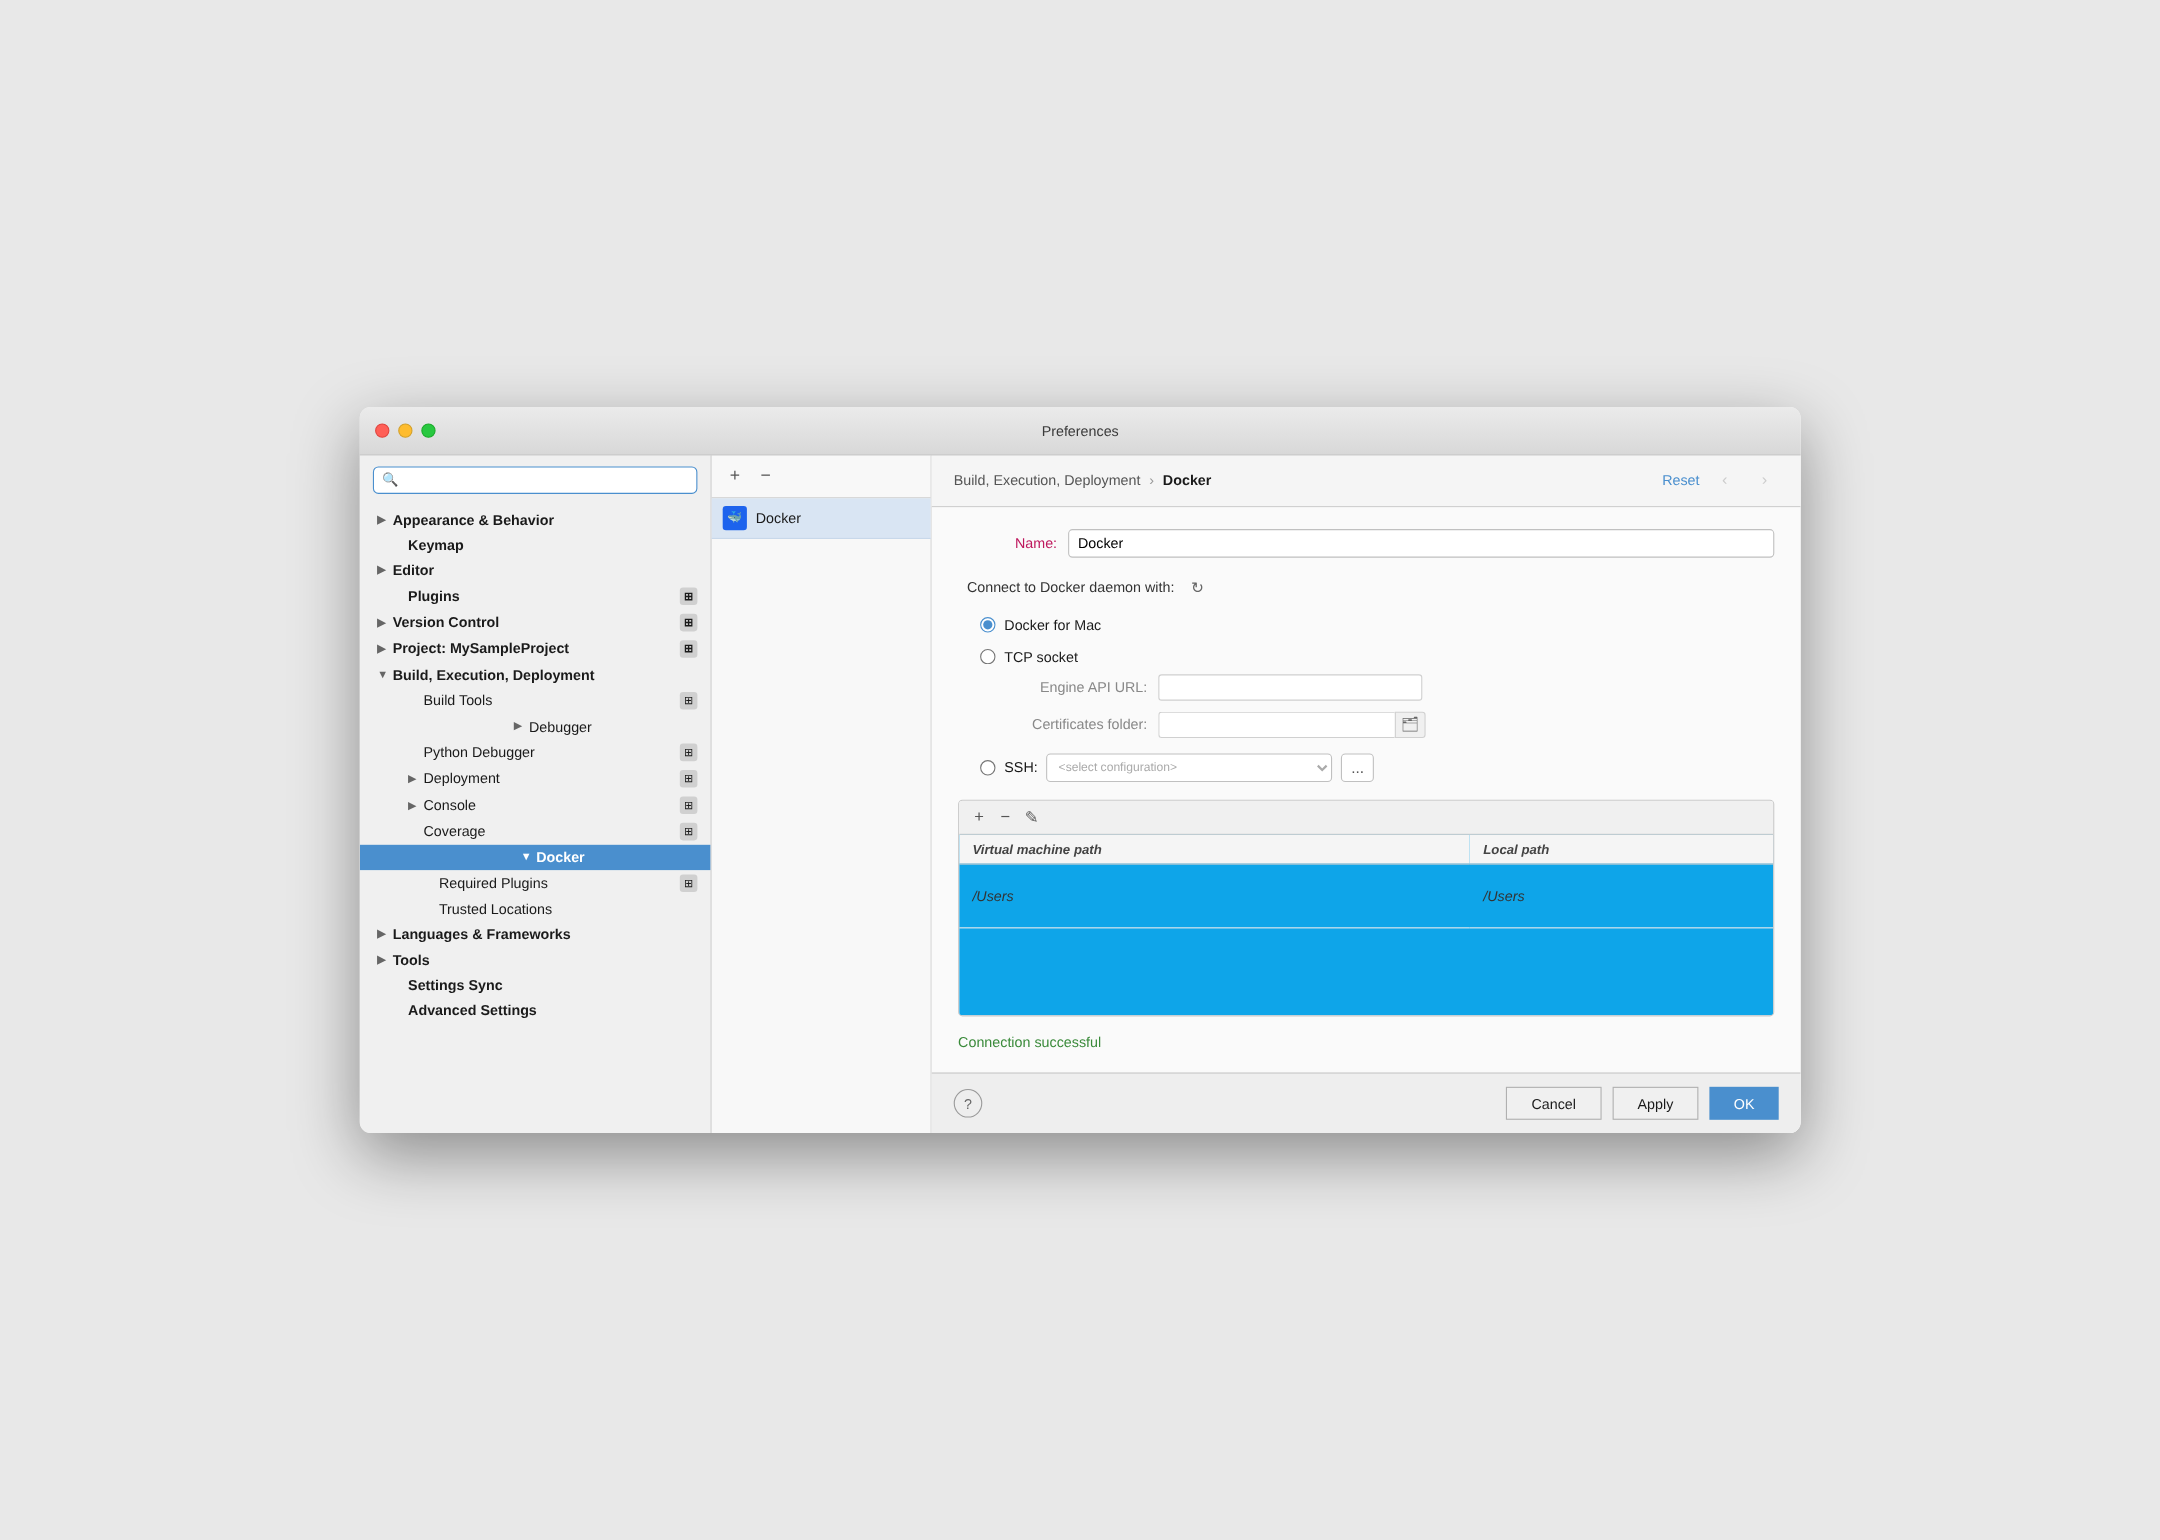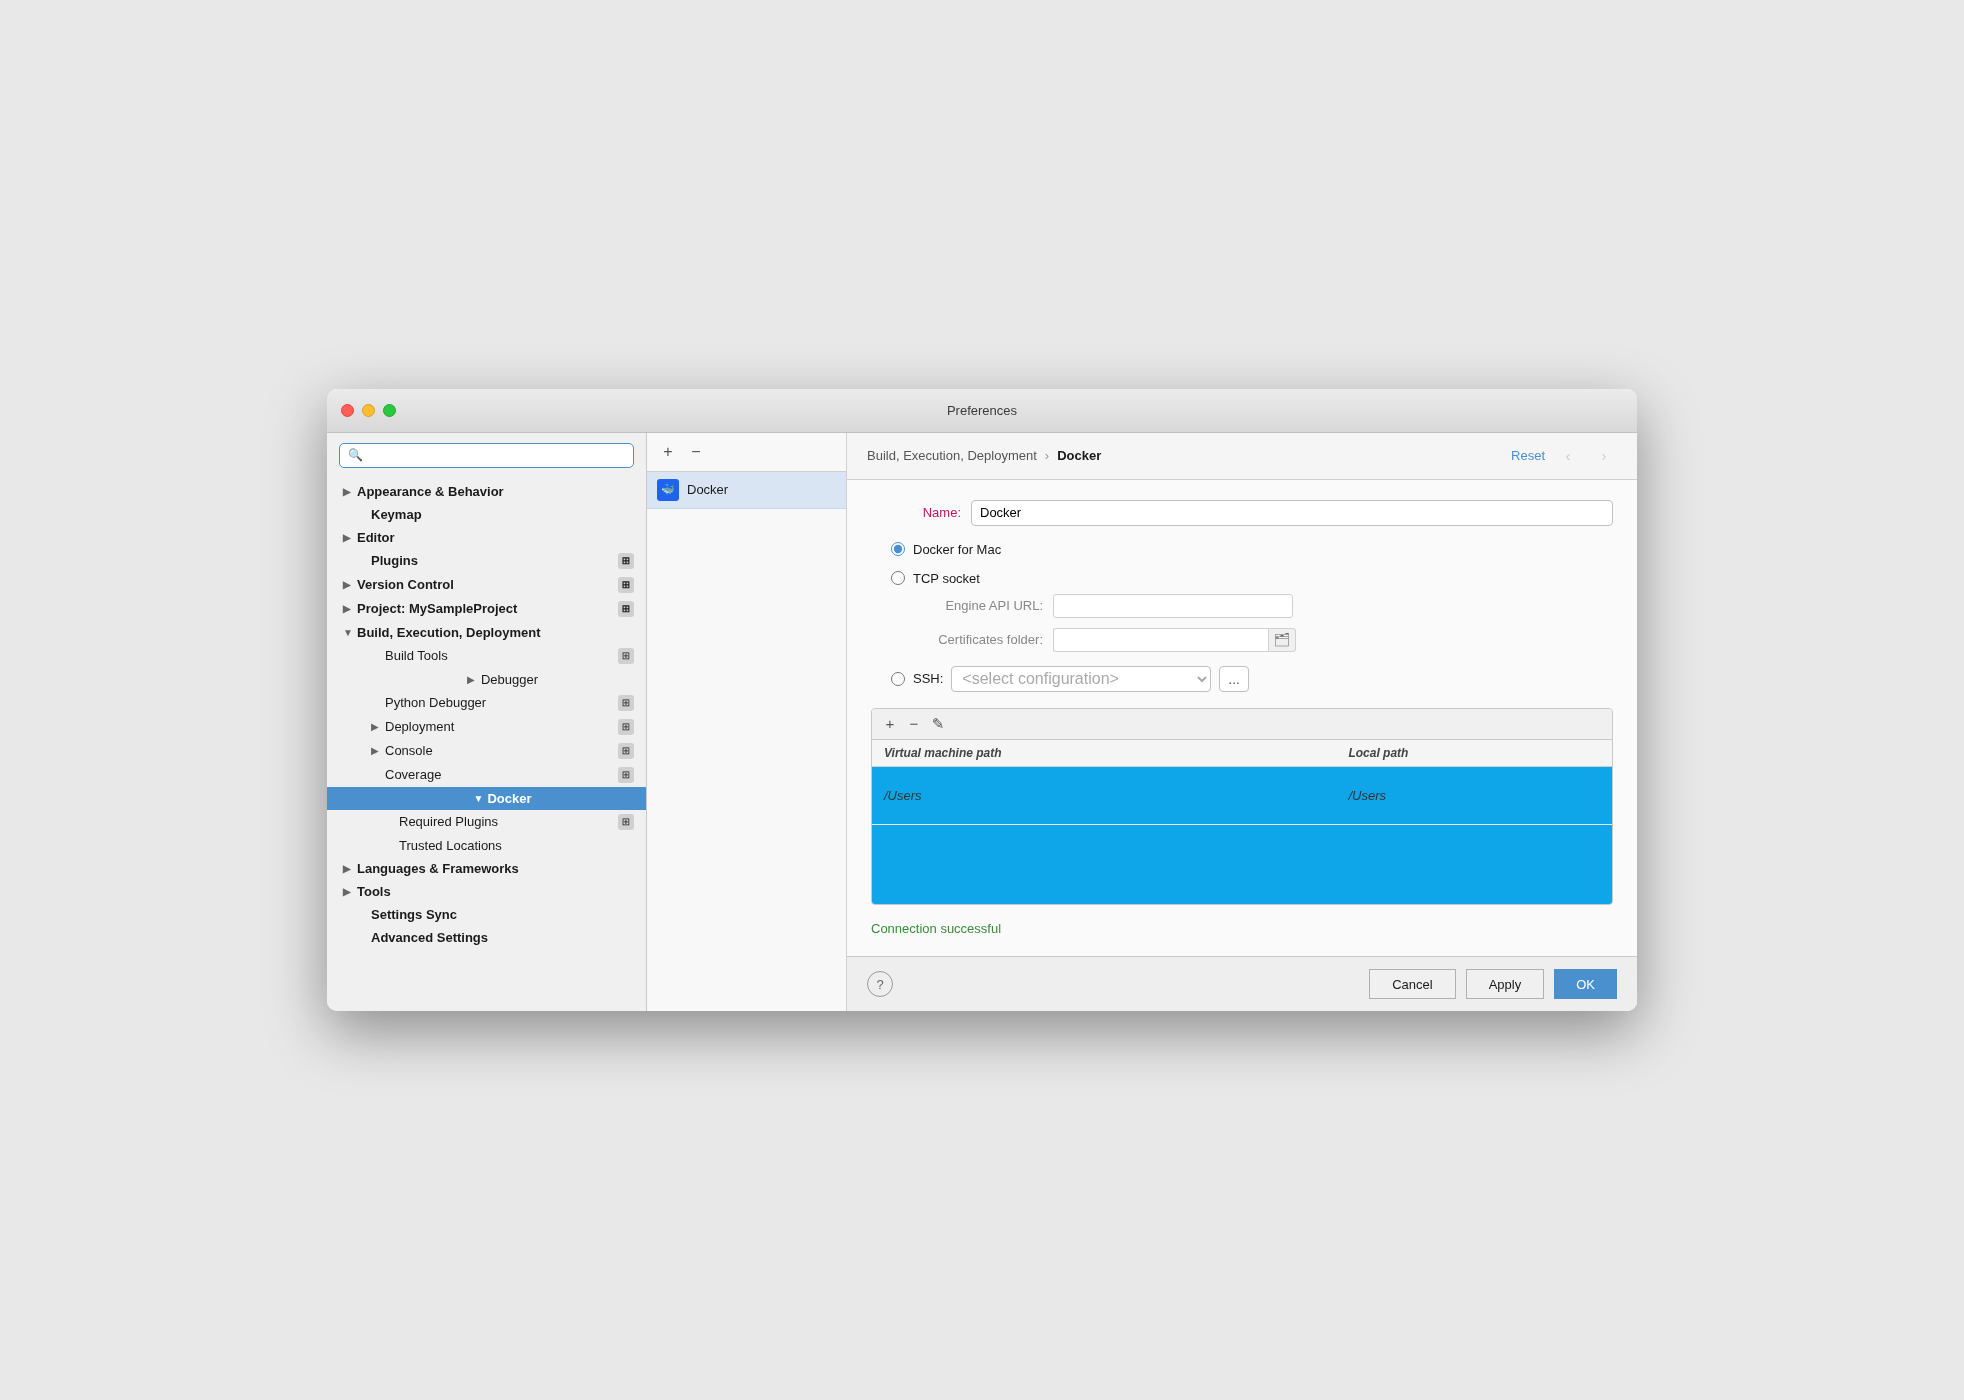--- a/index.html
+++ b/index.html
@@ -347,21 +347,21 @@
       align-items: center;
       gap: 8px;
       margin-left: 0;
     }
     .ssh-select {
       width: 260px;
       height: 26px;
       border: 1px solid #c0c0c0;
       border-radius: 4px;
       padding: 0 6px;
-      font-size: 16px;
+      font-size: 11px;
       background: white;
       color: #aaa;
       appearance: auto;
     }
     .ssh-dots-btn {
       height: 26px;
       padding: 0 8px;
       border: 1px solid #c0c0c0;
       border-radius: 4px;
       background: white;
@@ -634,20 +634,24 @@
         </div>
       </div>
 
       <div class="right-body">
 
         <div class="form-row">
           <span class="form-label">Name:</span>
           <input class="form-input" type="text" value="Docker" style="">
         </div>
 
+        <div class="form-row">
+          <span style="font-size:13px;color:#333;padding-left:8px;">Connect to Docker daemon with:</span>
+          <div class="refresh-btn">↻</div>
+        </div>
 
         <div class="radio-group">
 
           <div class="radio-option">
             <input type="radio" name="connect-method" checked="" style="">
             <span>Docker for Mac</span>
           </div>
 
           <div>
             <div class="radio-option">

